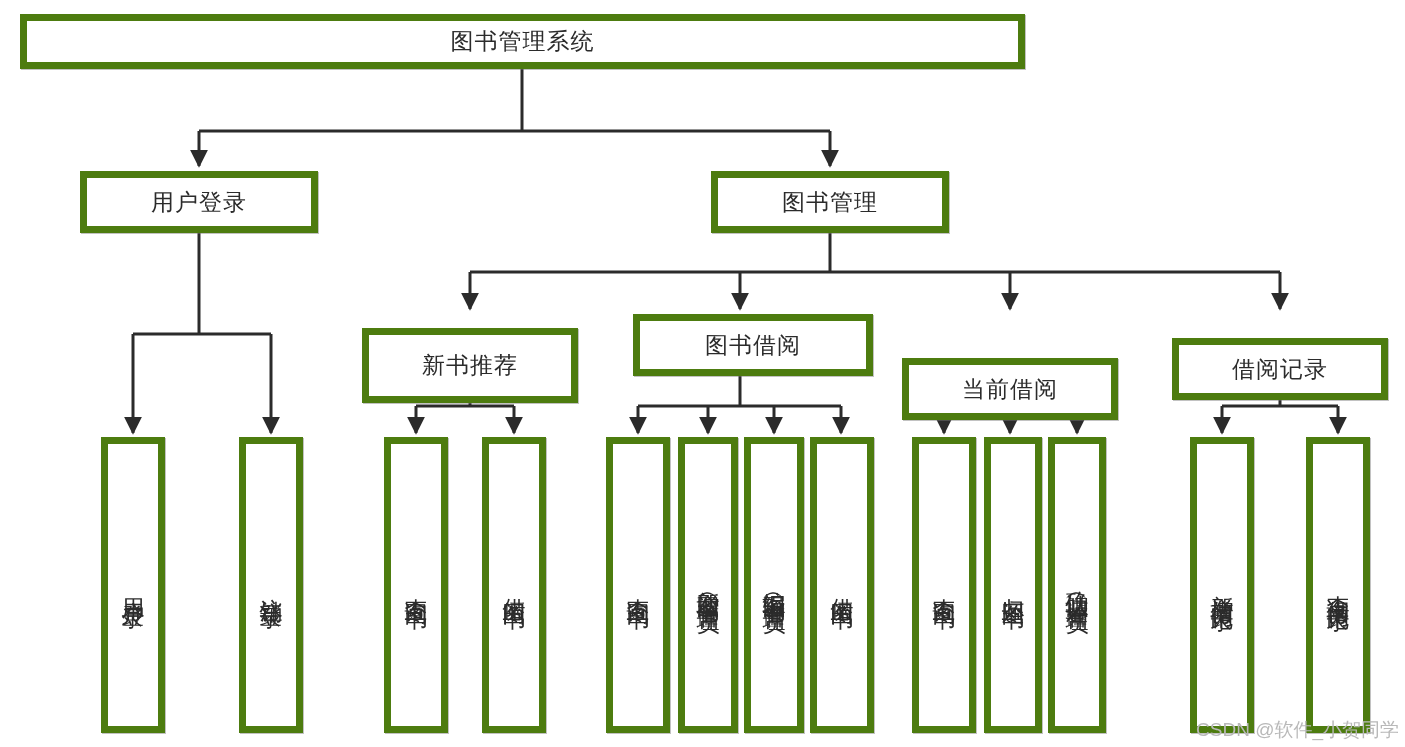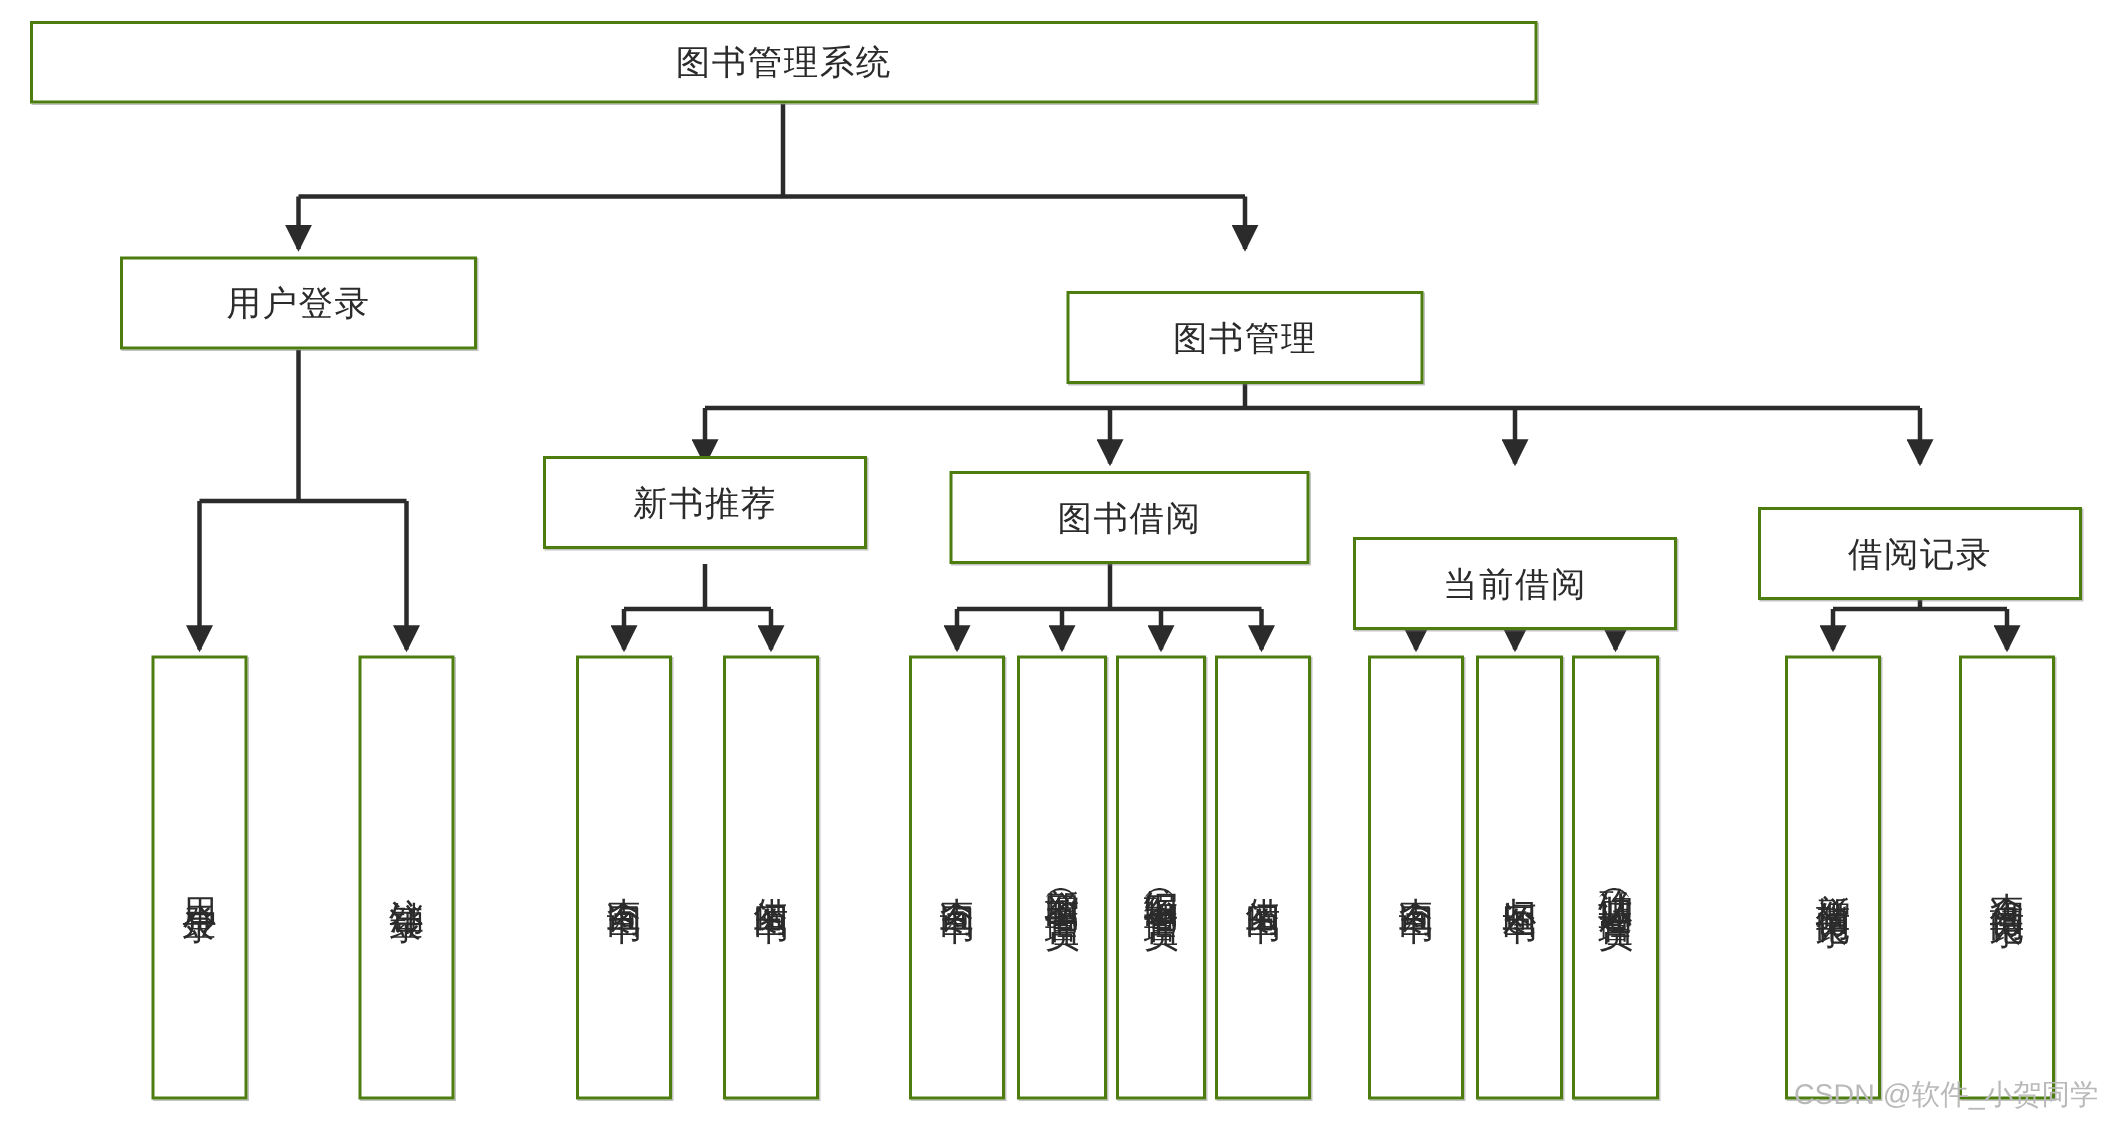--- a/index.html
+++ b/index.html
@@ -23,21 +23,21 @@
     position: absolute;
     left: 0;
     top: 0;
     width: 1405px;
     height: 747px;
   }
   .node {
     position: absolute;
     box-sizing: border-box;
     background: #ffffff;
-    border: 2px solid #4d7c0f;
+    border: 7px solid #4d7c0f;
     display: flex;
     align-items: center;
     justify-content: center;
     color: #2b2b2b;
     box-shadow: 1px 1px 0 rgba(120,120,120,0.45);
   }
   .node-h {
     font-size: 23px;
     letter-spacing: 1px;
     white-space: nowrap;
@@ -112,23 +112,23 @@
       <path d="M 1280 376 L 1280 406"></path>
       <path d="M 1222 406 L 1338 406"></path>
       <path d="M 1222 406 L 1222 433" marker-end="url(#arrow)"></path>
       <path d="M 1338 406 L 1338 433" marker-end="url(#arrow)"></path>
     </g>
   </svg>
 
   <div class="node node-h" style="left:20px; top:14px; width:1005px; height:55px;">图书管理系统</div>
 
   <div class="node node-h" style="left:80px; top:171px; width:238px; height:62px;">用户登录</div>
-  <div class="node node-h" style="left:711px; top:171px; width:238px; height:62px;margin-top:23px;">图书管理</div>
+  <div class="node node-h" style="left:711px; top:171px; width:238px; height:62px;">图书管理</div>
 
-  <div class="node node-h" style="left:362px; top:304px; width:216px; height:62px;">新书推荐</div>
+  <div class="node node-h" style="left:362px; top:328px; width:216px; height:75px;">新书推荐</div>
   <div class="node node-h" style="left:633px; top:314px; width:240px; height:62px;">图书借阅</div>
   <div class="node node-h" style="left:902px; top:314px; width:216px; height:62px;margin-top:44px;">当前借阅</div>
   <div class="node node-h" style="left:1172px; top:314px; width:216px; height:62px;margin-top:24px;">借阅记录</div>
 
   <div class="node node-v" style="left:101px; top:437px; width:64px; height:296px;">用户登录</div>
   <div class="node node-v" style="left:239px; top:437px; width:64px; height:296px;">注销登录</div>
 
   <div class="node node-v" style="left:384px; top:437px; width:64px; height:296px;">查询图书</div>
   <div class="node node-v" style="left:482px; top:437px; width:64px; height:296px;">借阅图书</div>
 

